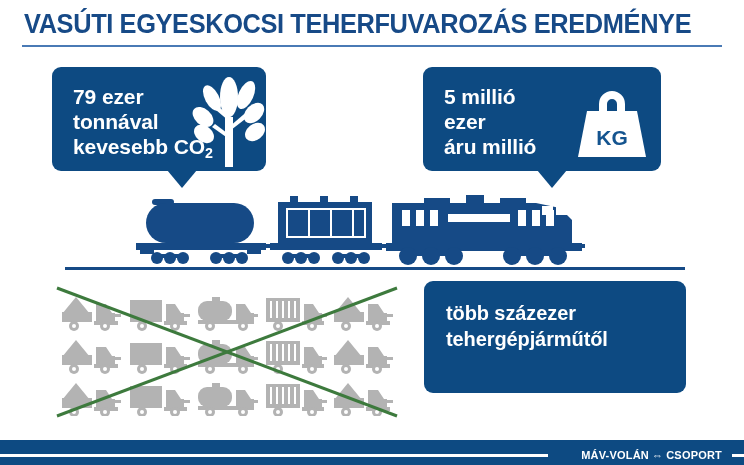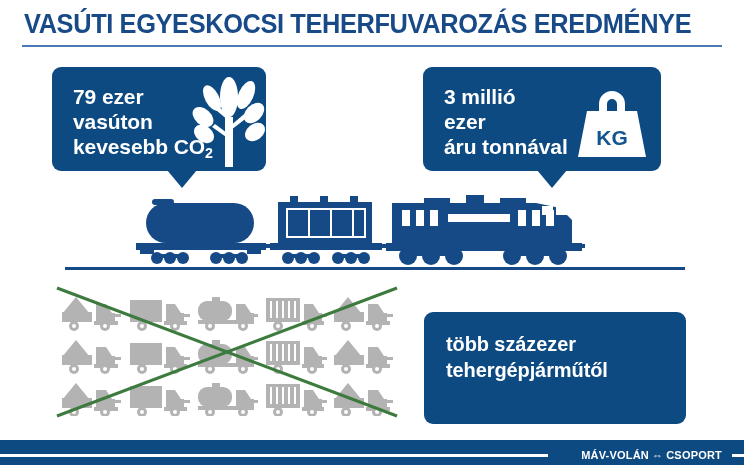--- a/index.html
+++ b/index.html
@@ -68,21 +68,21 @@
 
   #callout-co2 { left: 52px; top: 67px; width: 214px; height: 104px; }
   #callout-co2 .ctext { left: 21px; top: 17px; }
   #tail-co2 { left: 167px; top: 170px; }
 
   #callout-tonna { left: 423px; top: 67px; width: 238px; height: 104px; }
   #callout-tonna .ctext { left: 21px; top: 17px; }
   #tail-tonna { left: 537px; top: 170px; }
 
   #callout-kozut {
-    left: 424px; top: 312px; width: 262px; height: 112px;
+    left: 424px; top: 281px; width: 262px; height: 112px;
   }
   #callout-kozut .ctext {
     left: 22px; top: 19px; font-size: 20px; line-height: 26px;
   }
 
   .sub { font-size: 0.68em; vertical-align: -0.28em; }
 
   
   .tree-icon { position: absolute; left: 140px; top: 8px; }
   .kg-icon   { position: absolute; left: 150px; top: 20px; }
@@ -148,42 +148,42 @@
 </style>
 </head>
 <body>
 
 <div id="infographic">
 
   <div class="title">VASÚTI EGYESKOCSI TEHERFUVAROZÁS EREDMÉNYE</div>
   <div class="title-rule"></div>
 
   <div class="callout" id="callout-co2">
-    <div class="ctext"><span>79 ezer</span><br><span>vasúton</span><br><span>kevesebb CO</span><span class="sub">2</span></div>
+    <div class="ctext"><span>79 ezer</span><br><span>tonnával</span><br><span>kevesebb CO</span><span class="sub">2</span></div>
 
     <svg class="tree-icon" width="74" height="92" viewBox="0 0 74 92">
       <g fill="#ffffff">
         <rect x="33" y="42" width="8" height="50"></rect>
         <path d="M37 46 L18 30 L21 27 L39 42 Z"></path>
         <path d="M37 52 L58 34 L61 38 L39 55 Z"></path>
         <path d="M37 64 L20 52 L23 49 L39 61 Z"></path>
         <ellipse cx="37" cy="22" rx="9" ry="20"></ellipse>
         <ellipse cx="54" cy="20" rx="7.5" ry="15" transform="rotate(24 54 20)"></ellipse>
         <ellipse cx="20" cy="23" rx="7" ry="14" transform="rotate(-28 20 23)"></ellipse>
         <ellipse cx="62" cy="38" rx="8" ry="12" transform="rotate(45 62 38)"></ellipse>
         <ellipse cx="11" cy="42" rx="8" ry="12" transform="rotate(-48 11 42)"></ellipse>
         <ellipse cx="63" cy="57" rx="8" ry="11" transform="rotate(52 63 57)"></ellipse>
         <ellipse cx="12" cy="59" rx="8" ry="11" transform="rotate(-52 12 59)"></ellipse>
       </g>
     </svg>
   </div>
   <div class="tail" id="tail-co2"></div>
 
   <div class="callout" id="callout-tonna">
-    <div class="ctext"><span>3 millió</span><br><span>ezer</span><br><span>áru tonnával</span></div>
+    <div class="ctext"><span>5 millió</span><br><span>ezer</span><br><span>áru millió</span></div>
 
     <svg class="kg-icon" width="78" height="72" viewBox="0 0 78 72">
       <path d="M14 24 L64 24 L73 70 L5 70 Z" fill="#ffffff"></path>
       <path d="M39 4 a13 13 0 0 1 13 13 v8 h-8 v-8 a5 5 0 0 0 -5 -5 a5 5 0 0 0 -5 5 v8 h-8 v-8 a13 13 0 0 1 13 -13 z" fill="#ffffff"></path>
       <text x="39" y="58" text-anchor="middle" font-family="Liberation Sans, sans-serif" font-size="21" font-weight="bold" fill="#14548f">KG</text>
     </svg>
   </div>
   <div class="tail" id="tail-tonna"></div>
 
   <div class="train-scene">

